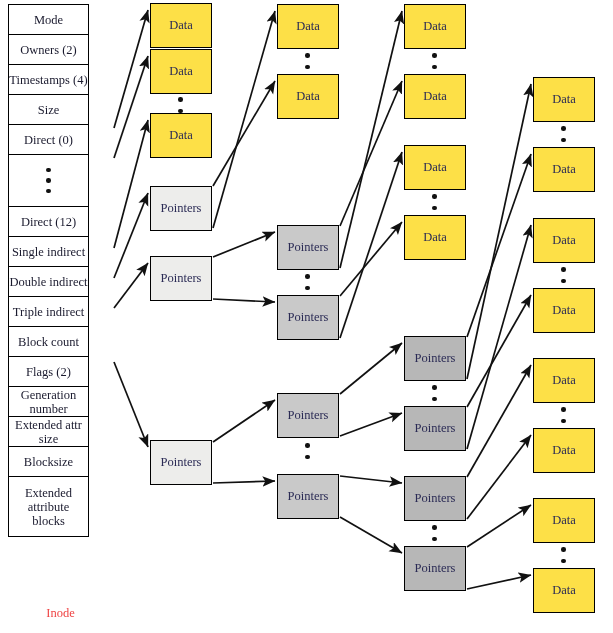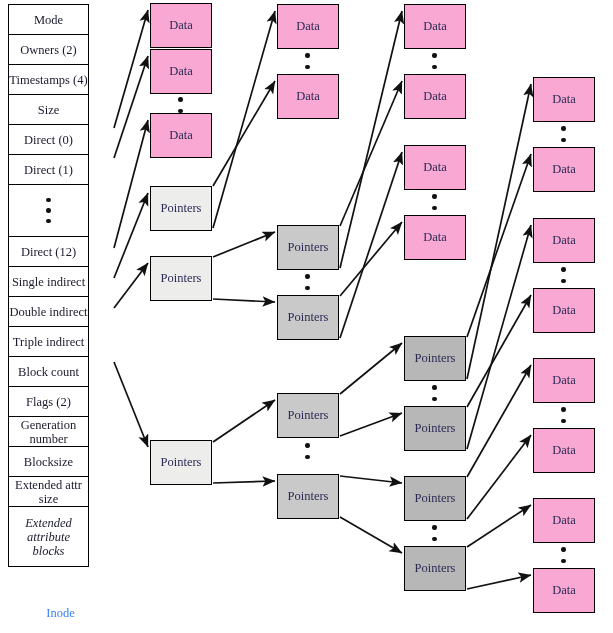--- a/index.html
+++ b/index.html
@@ -51,51 +51,51 @@
   .inode-row.dots-row {
     height: 52px;
     flex-direction: column;
     justify-content: center;
     gap: 6px;
   }
   .inode-row.tall {
     height: 60px;
     padding: 0 4px;
   }
-  .inode-row.tall span { display: block; font-style: italic; }
+  .inode-row.tall span { display: block; }
   .dot {
     width: 4.5px;
     height: 4.5px;
     border-radius: 50%;
     background: #111;
     display: block;
   }
   .inode-caption {
     position: absolute;
     left: 8px;
     width: 105px;
     top: 606px;
     text-align: center;
     font-size: 12.5px;
-    color: #3b82f6;
+    color: #ef4444;
   }
 
   
   .blk {
     position: absolute;
     box-sizing: border-box;
     border: 1.6px solid #000;
     display: flex;
     align-items: center;
     justify-content: center;
     font-size: 12.5px;
     color: #2b2b55;
     z-index: 3;
   }
-  .blk.data     { background: #f9a8d4; align-items: center; }
+  .blk.data     { background: #fde047; align-items: center; }
   .blk.ptr1     { background: #ededeb; }
   .blk.ptr2     { background: #c9c9c9; }
   .blk.ptr3     { background: #b7b7b7; }
 
   .vdots {
     position: absolute;
     display: flex;
     flex-direction: column;
     align-items: center;
     gap: 7px;
@@ -154,23 +154,20 @@
       </div>
       <div class="inode-row">
         <span>Timestamps (4)</span>
       </div>
       <div class="inode-row">
         <span>Size</span>
       </div>
       <div class="inode-row">
         <span>Direct (0)</span>
       </div>
-      <div class="inode-row">
-        <span>Direct (1)</span>
-      </div>
       <div class="inode-row dots-row">
         <span class="dot"></span>
         <span class="dot"></span>
         <span class="dot"></span>
       </div>
       <div class="inode-row">
         <span>Direct (12)</span>
       </div>
       <div class="inode-row">
         <span>Single indirect</span>
@@ -184,24 +181,24 @@
       <div class="inode-row">
         <span>Block count</span>
       </div>
       <div class="inode-row">
         <span>Flags (2)</span>
       </div>
       <div class="inode-row">
         <span>Generation number</span>
       </div>
       <div class="inode-row">
+        <span>Extended attr size</span>
+      </div>
+      <div class="inode-row">
         <span>Blocksize</span>
-      </div>
-      <div class="inode-row">
-        <span>Extended attr size</span>
       </div>
       <div class="inode-row tall">
         <div>
           <span>Extended</span>
           <span>attribute</span>
           <span>blocks</span>
         </div>
       </div>
     </div>
   <div class="inode-caption">Inode</div>

